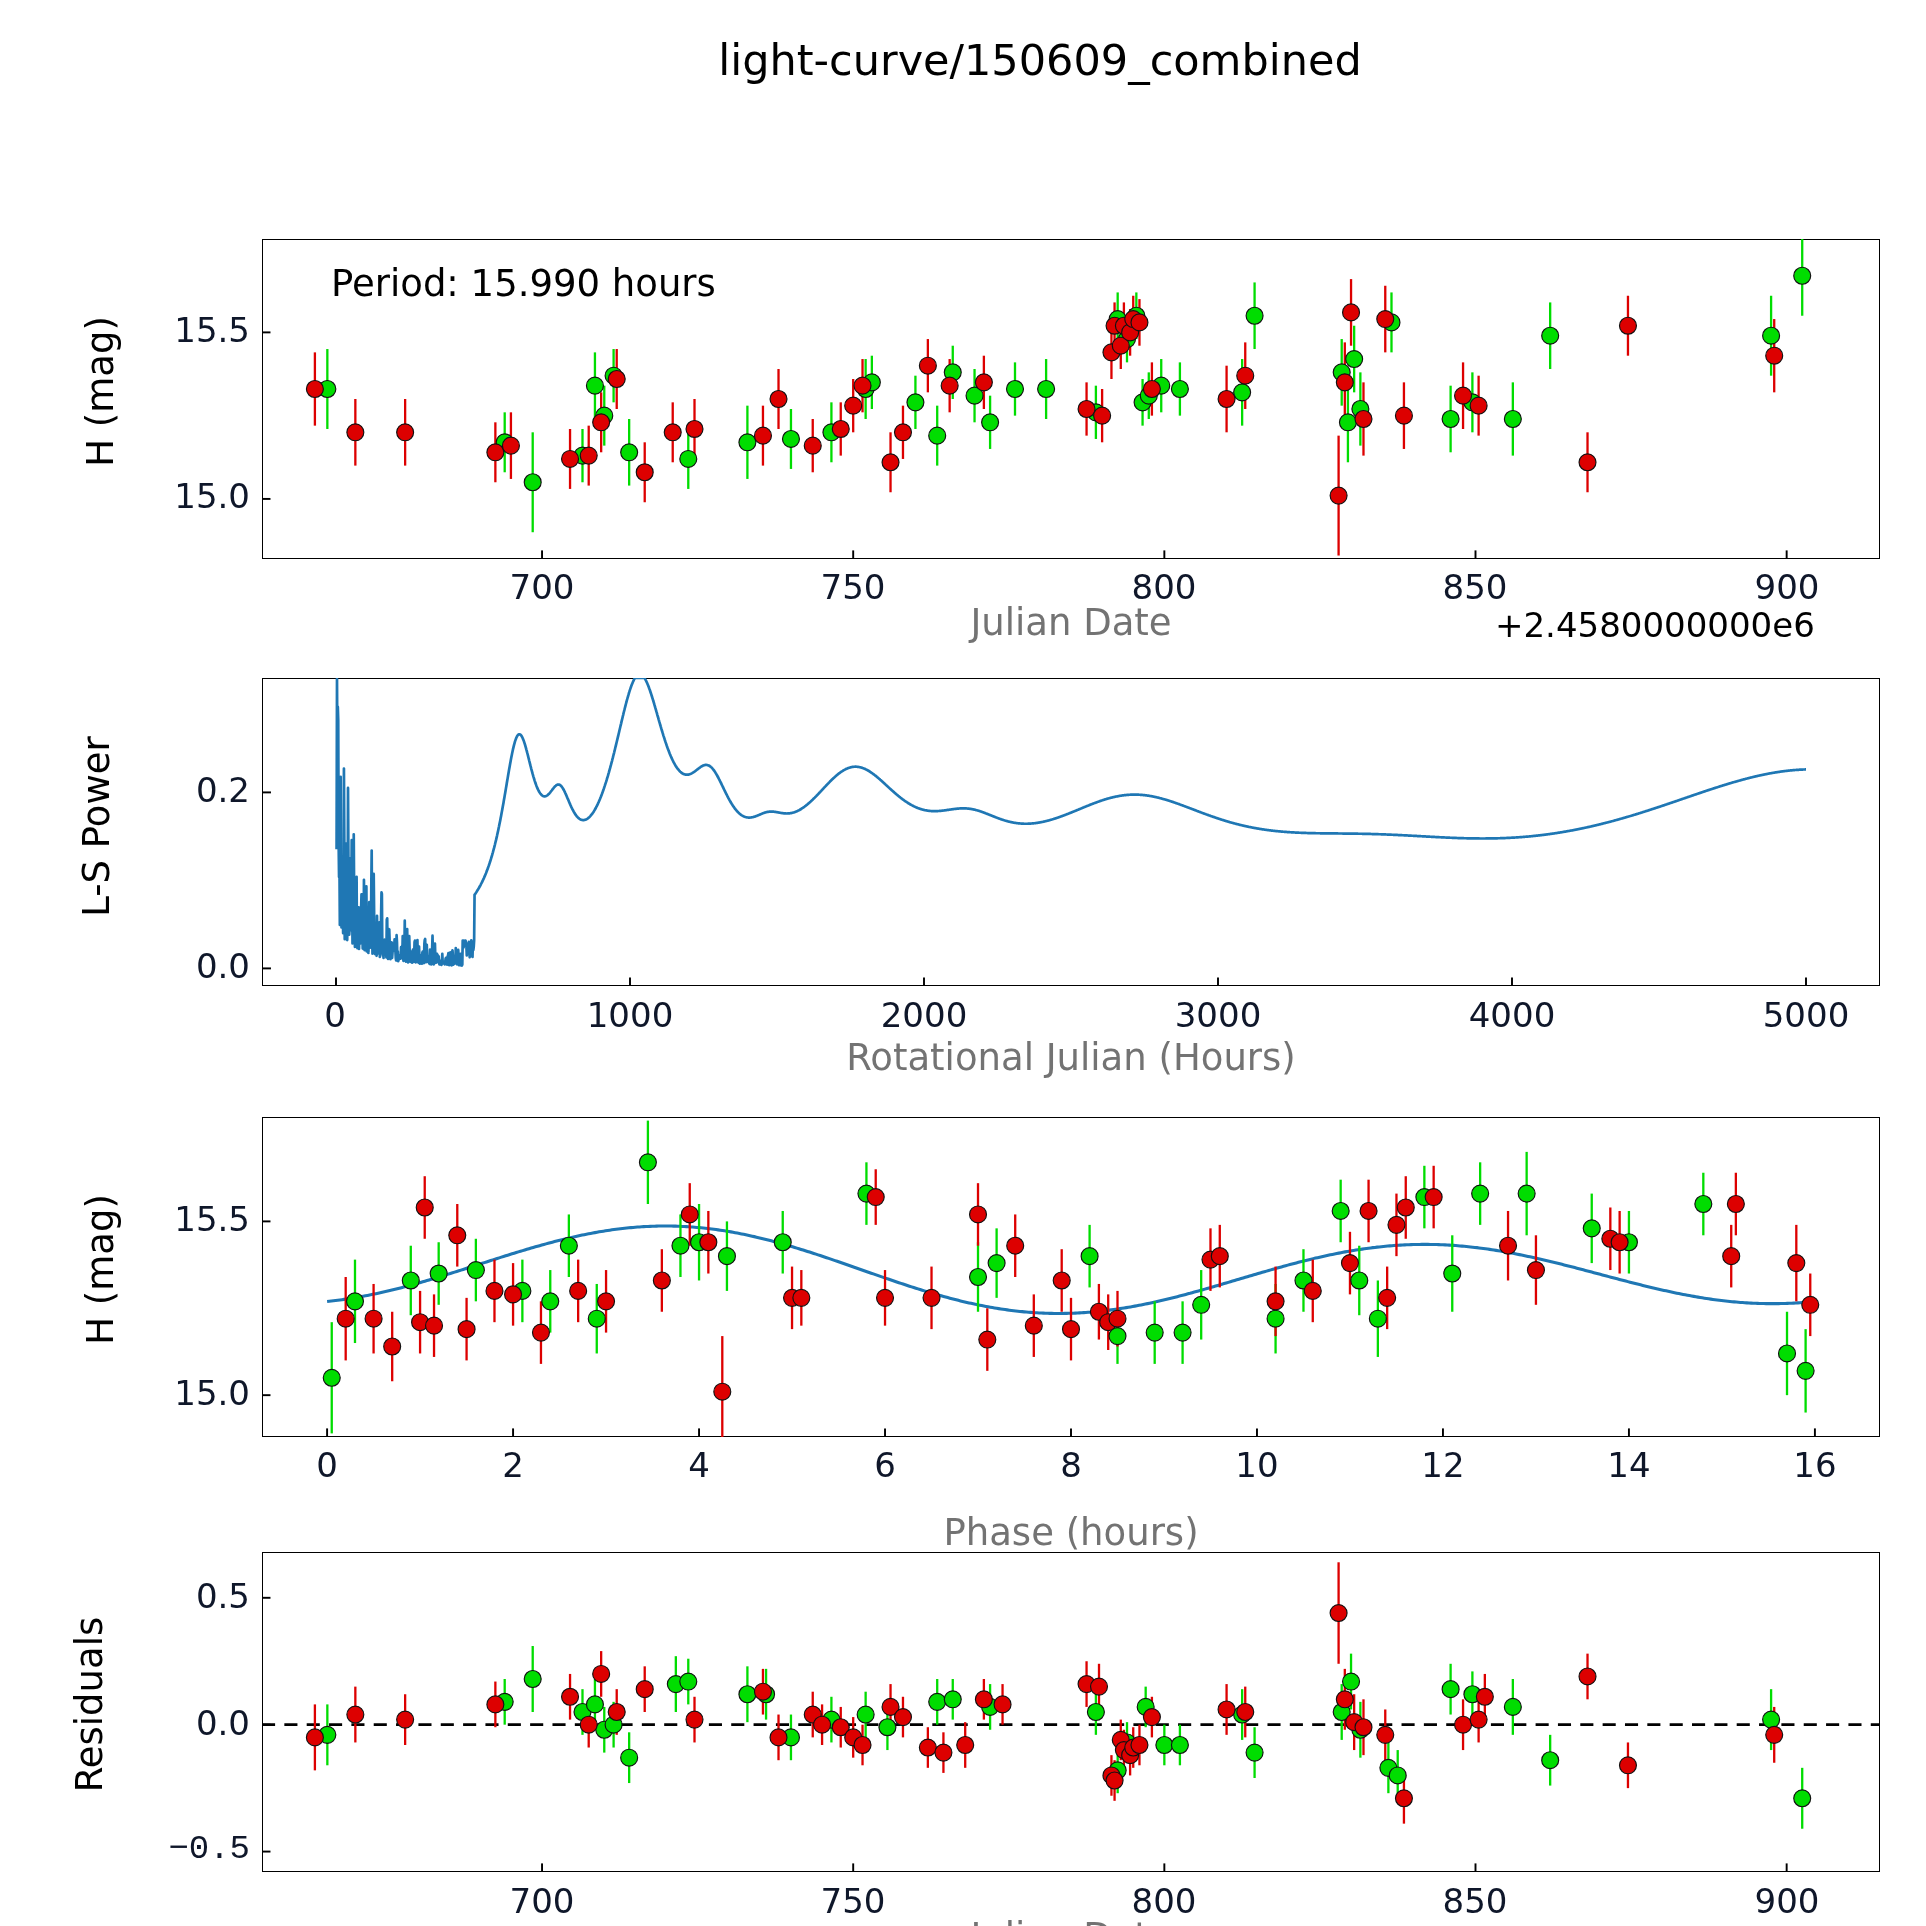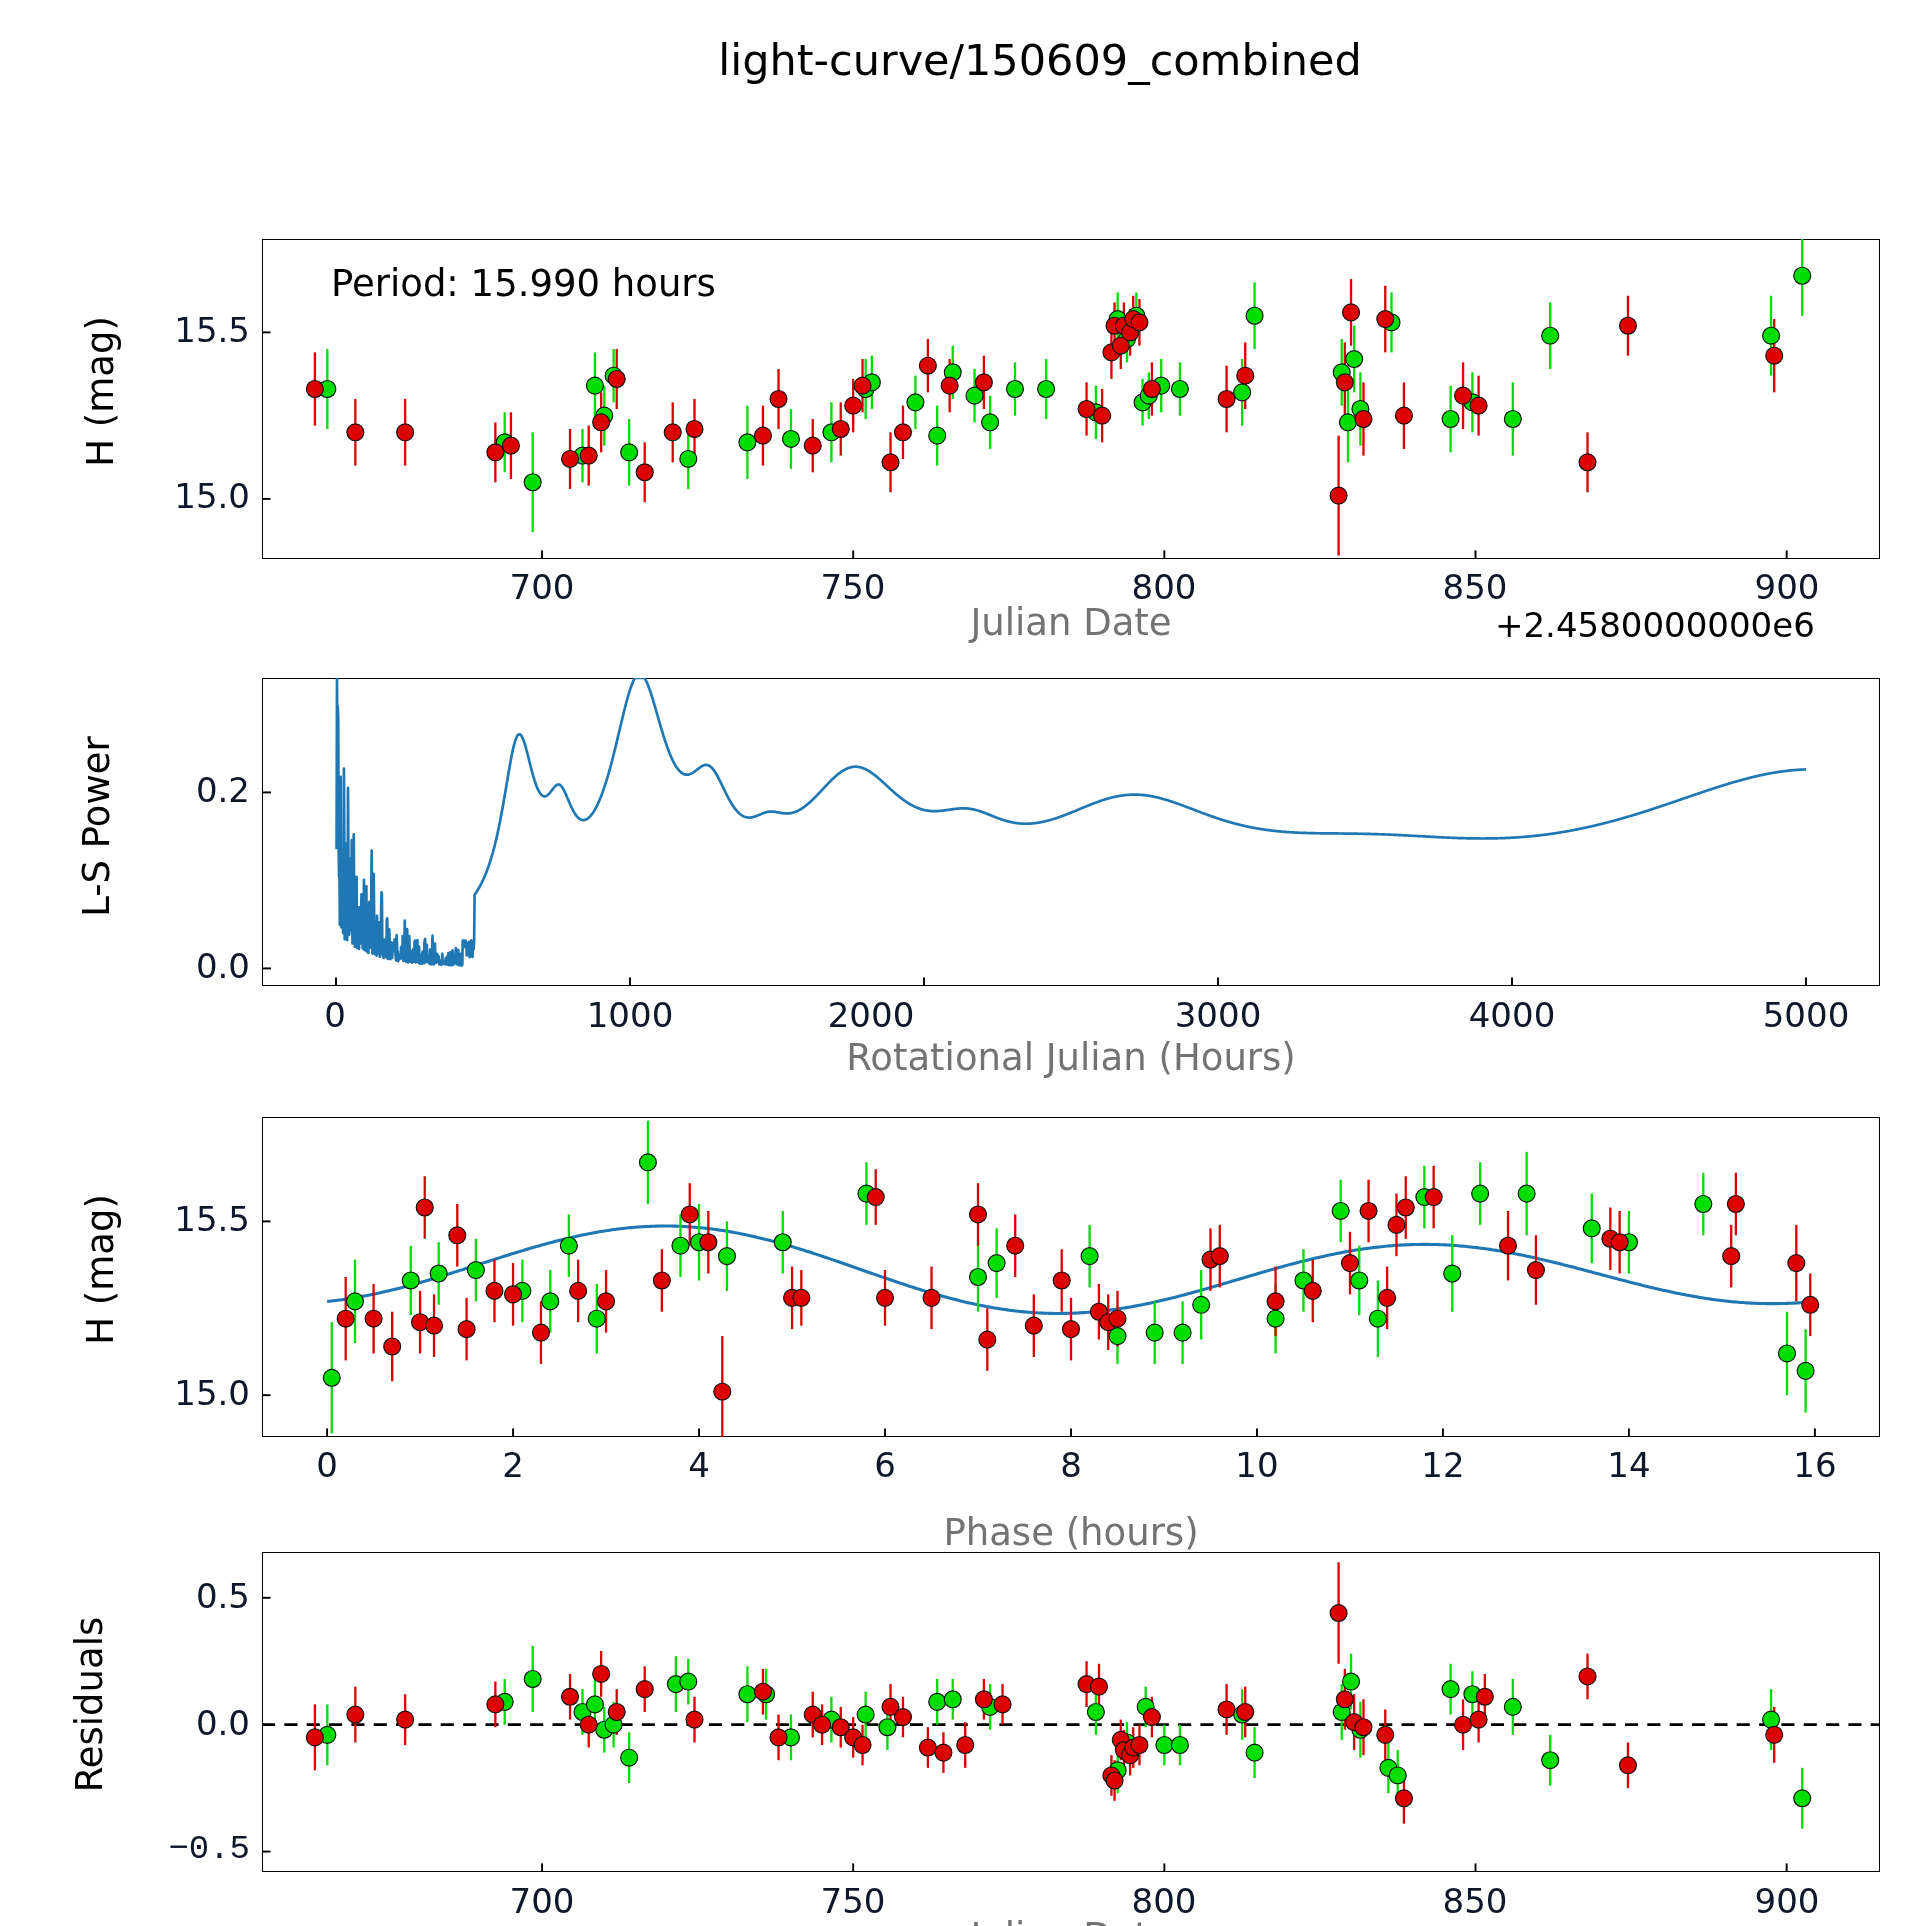--- a/index.html
+++ b/index.html
@@ -310,21 +310,21 @@
         <line x1="4009.0909090909095" y1="800" x2="4009.0909090909095" y2="778" stroke="#000" stroke-width="5"></line>
         <line x1="0" y1="754.2857142857143" x2="22" y2="754.2857142857143" stroke="#000" stroke-width="5"></line>
         <line x1="0" y1="297.14285714285717" x2="22" y2="297.14285714285717" stroke="#000" stroke-width="5"></line>
       </svg>
   </div>
   <div class="ylabel-rot" style="left:69px; top:805px; width:193px; text-align:center; margin-left:-69px;">L-S Power</div>
   <div class="axis-label" style="left:1071px; top:1036px; transform:translateX(-50%);">Rotational Julian (Hours)</div>
   <div id="ticks-periodogram">
       <div class="tick-label" style="left: 335px; top: 995px; transform: translateX(-50%);">0</div>
       <div class="tick-label" style="left: 630px; top: 995px; transform: translateX(-50%);">1000</div>
-      <div class="tick-label" style="left: 871px; top: 995px; transform: translateX(-50%); text-align: right;">2000</div>
+      <div class="tick-label" style="left: 924px; top: 995px; transform: translateX(-50%); text-align: right;">2000</div>
       <div class="tick-label" style="left: 1218px; top: 995px; transform: translateX(-50%);">3000</div>
       <div class="tick-label" style="left: 1512px; top: 995px; transform: translateX(-50%);">4000</div>
       <div class="tick-label" style="left: 1806px; top: 995px; transform: translateX(-50%);">5000</div>
       <div class="tick-label" style="left: 250px; top: 946px; transform: translateX(-100%);">0.0</div>
       <div class="tick-label" style="left: 250px; top: 770px; transform: translateX(-100%);">0.2</div>
     </div>
 
   <div class="panel" id="panel-phased" style="left:262px; top:1117px; width:1618px; height:320px;">
     <div class="axes-frame"></div>
     <svg class="plot-svg" id="svg-phased" width="1618" height="320" viewBox="0 0 4200 830">

